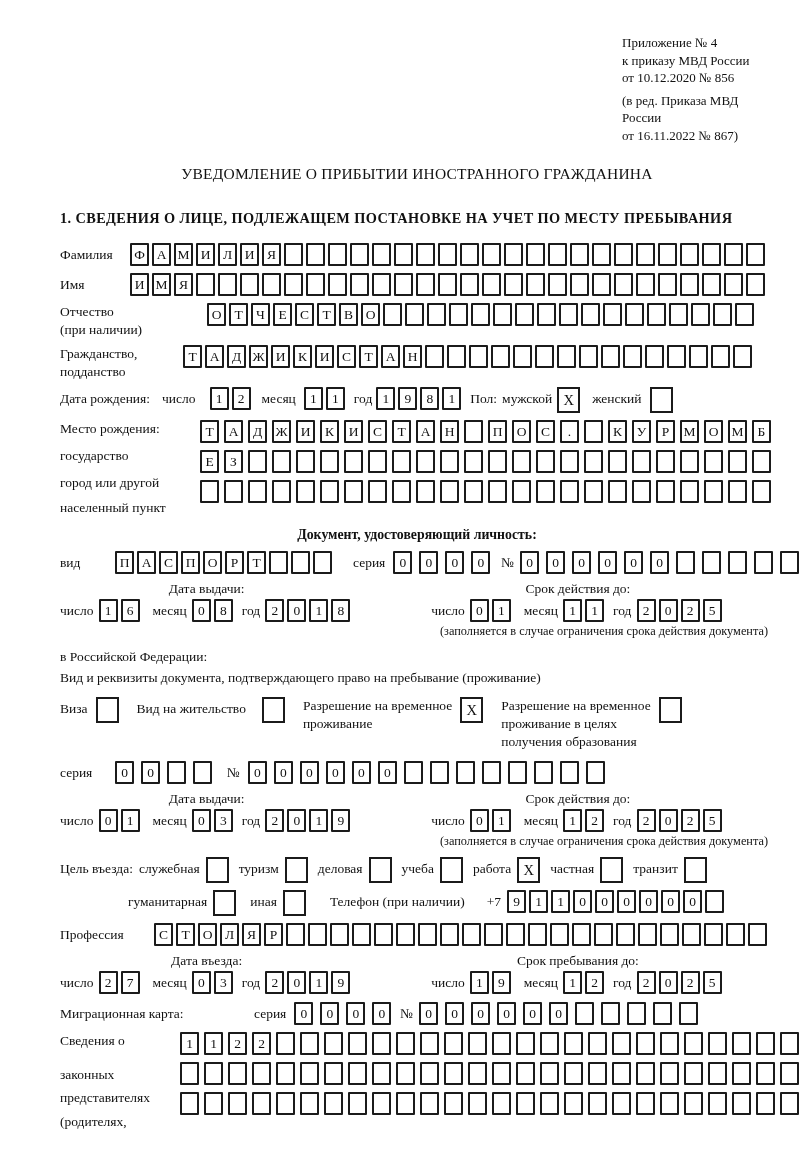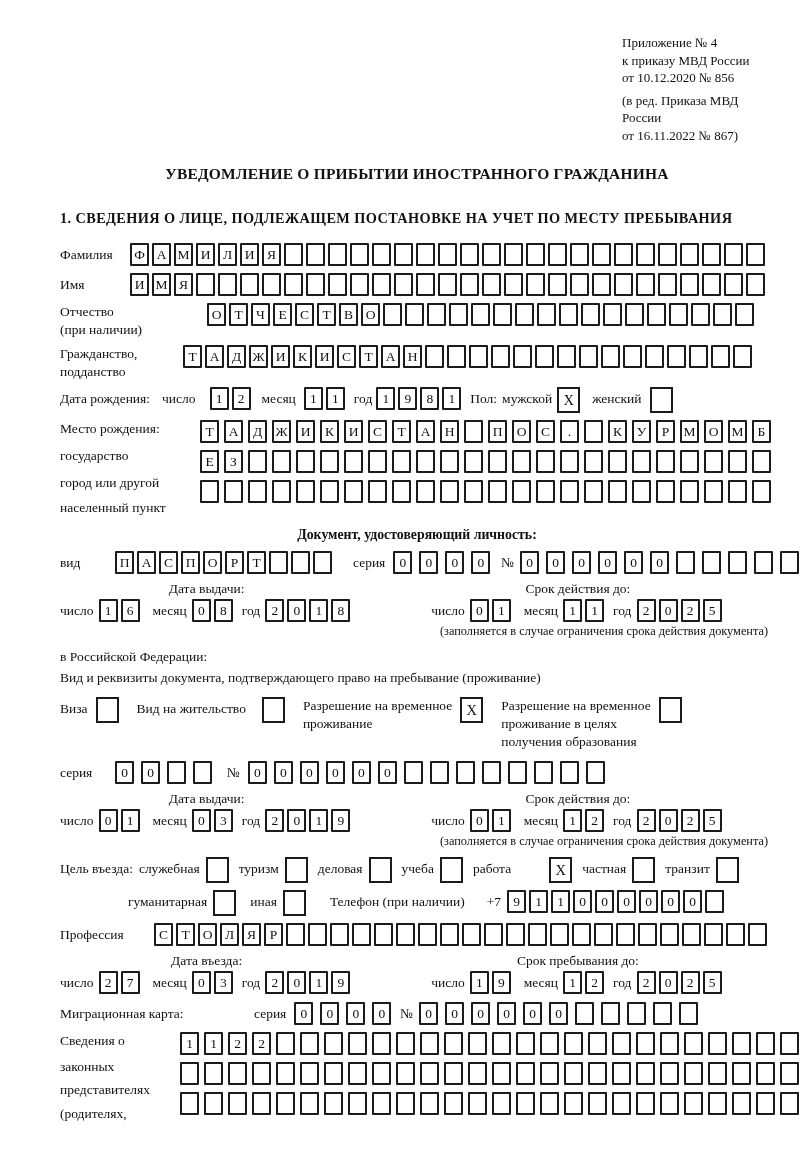--- a/index.html
+++ b/index.html
@@ -1,21 +1,21 @@
 <!DOCTYPE html>
 <html><head>
 <meta charset="utf-8">
 <style>
   html,body{margin:0;padding:0;background:#fff;}
   body{width:800px;height:1163px;font-family:"Liberation Serif","DejaVu Serif",serif;color:#111;}
   .page{padding:34px 26px 0 60px;box-sizing:border-box;width:800px;}
   .annex{margin-left:562px;font-size:13px;line-height:1.35;}
   .annex .edition{margin-top:5px;}
   .forma{margin-top:16px;text-align:right;padding-right:34px;font-weight:bold;font-size:14.5px;letter-spacing:.5px;}
-  .title{margin-top:18px;text-align:center;font-weight:bold;font-size:15.5px;line-height:1.55;letter-spacing:.2px;}
+  .title{margin-top:18px;text-align:center;font-weight:normal;font-size:15.5px;line-height:1.55;letter-spacing:.2px;}
   .blank-line{display:inline-block;width:56px;border-bottom:2px solid #111;margin-left:10px;vertical-align:baseline;}
   .section-title{margin-top:24px;margin-bottom:16px;font-weight:bold;font-size:14.3px;letter-spacing:.4px;white-space:nowrap;}
   .row{display:flex;align-items:flex-start;margin-bottom:7px;}
   .lbl{font-size:13.5px;line-height:1.3;padding-top:3px;flex:none;}
   .lbl2{font-size:13.5px;line-height:1.3;}
   .cells{display:flex;flex:none;}
   .cell{flex:none;width:19px;height:23px;box-sizing:border-box;border:2px solid #1b1b1b;border-radius:1px;margin-right:3px;text-align:center;font-size:13.5px;line-height:20px;}
   .spread .cell{margin-right:5px;}
   .wide .cell{margin-right:7px;}
   .checkbox{flex:none;width:23px;height:26px;box-sizing:border-box;border:2px solid #1b1b1b;text-align:center;font-size:14.5px;line-height:22px;}
@@ -513,21 +513,21 @@
         <span class="checkbox"></span>
       </span>
     <span class="purpose" style="margin-left:10px;">
         <span class="lbl">деловая</span>
         <span class="checkbox"></span>
       </span>
     <span class="purpose" style="margin-left:10px;">
         <span class="lbl">учеба</span>
         <span class="checkbox"></span>
       </span>
-    <span class="purpose" style="margin-left:10px;gap:32px;">
+    <span class="purpose" style="margin-left:10px;">
         <span class="lbl">работа</span>
         <span class="checkbox">X</span>
       </span>
     <span class="purpose" style="margin-left:10px;">
         <span class="lbl">частная</span>
         <span class="checkbox"></span>
       </span>
     <span class="purpose" style="margin-left:10px;">
         <span class="lbl">транзит</span>
         <span class="checkbox"></span>
@@ -661,21 +661,21 @@
         <span class="cell"></span>
         <span class="cell"></span>
         <span class="cell"></span>
         <span class="cell"></span>
       </span>
   </div>
 
   <div class="row" style="margin-top:6px;">
     <span class="labelcol" style="width:120px;">
       <div class="lbl2">Сведения о</div>
-      <div class="lbl2" style="margin-top:8px;">законных</div>
+      <div class="lbl2" style="margin-top:16px;">законных</div>
       <div class="lbl2" style="margin-top:6px;">представителях</div>
       <div class="lbl2" style="margin-top:6px;">(родителях,</div>
 
     </span>
     <span class="stack">
       <span class="cells spread cellrow">
           <span class="cell">1</span>
           <span class="cell">1</span>
           <span class="cell">2</span>
           <span class="cell">2</span>

